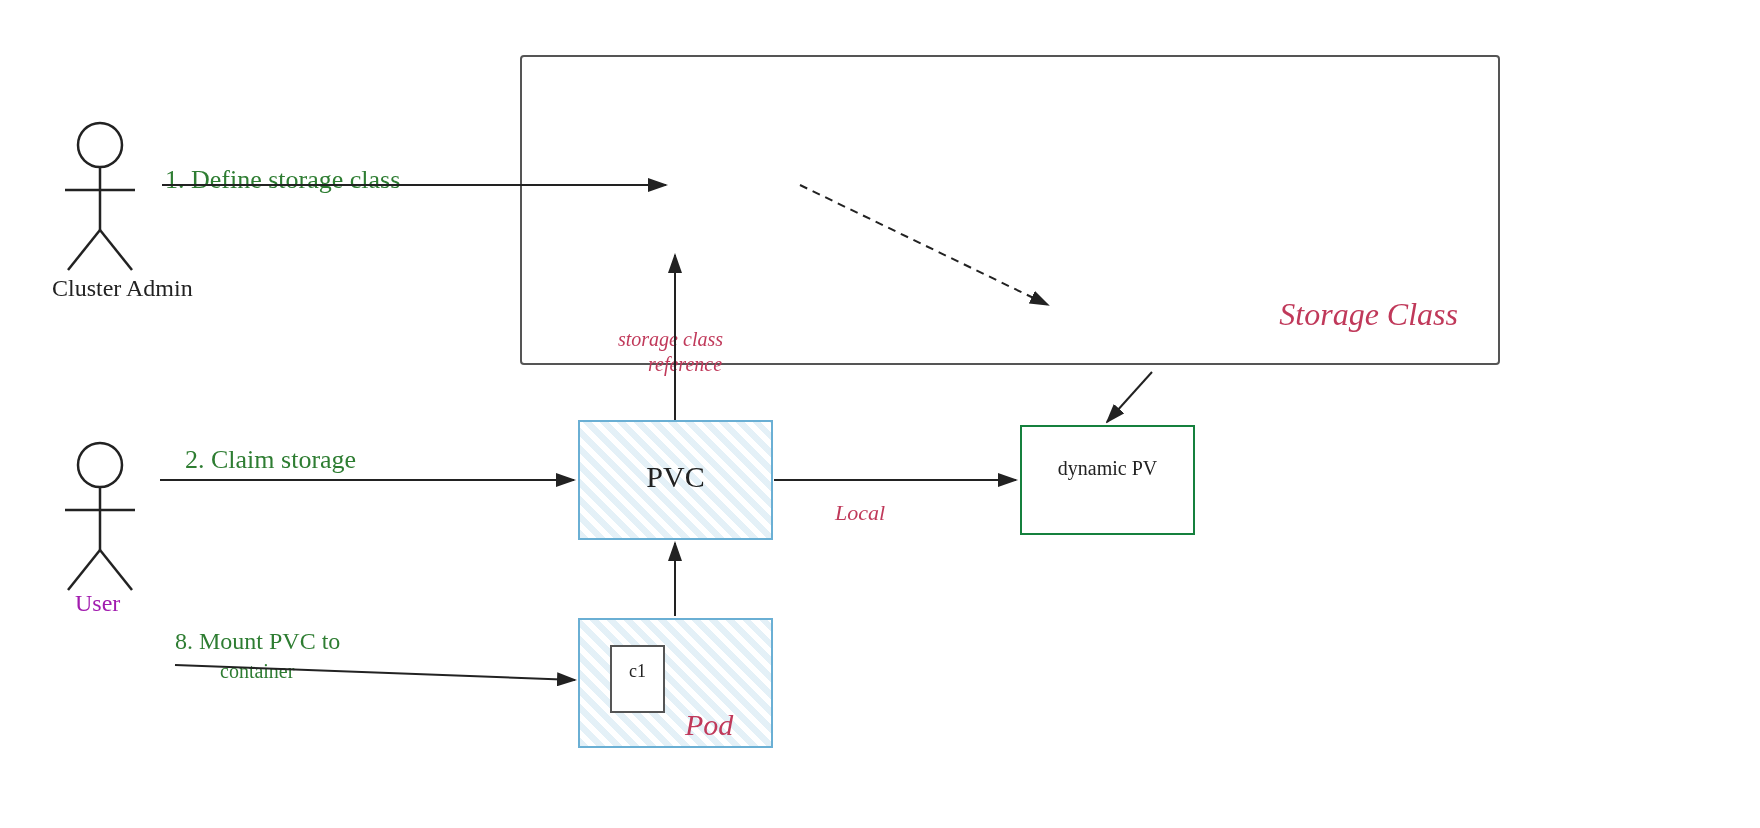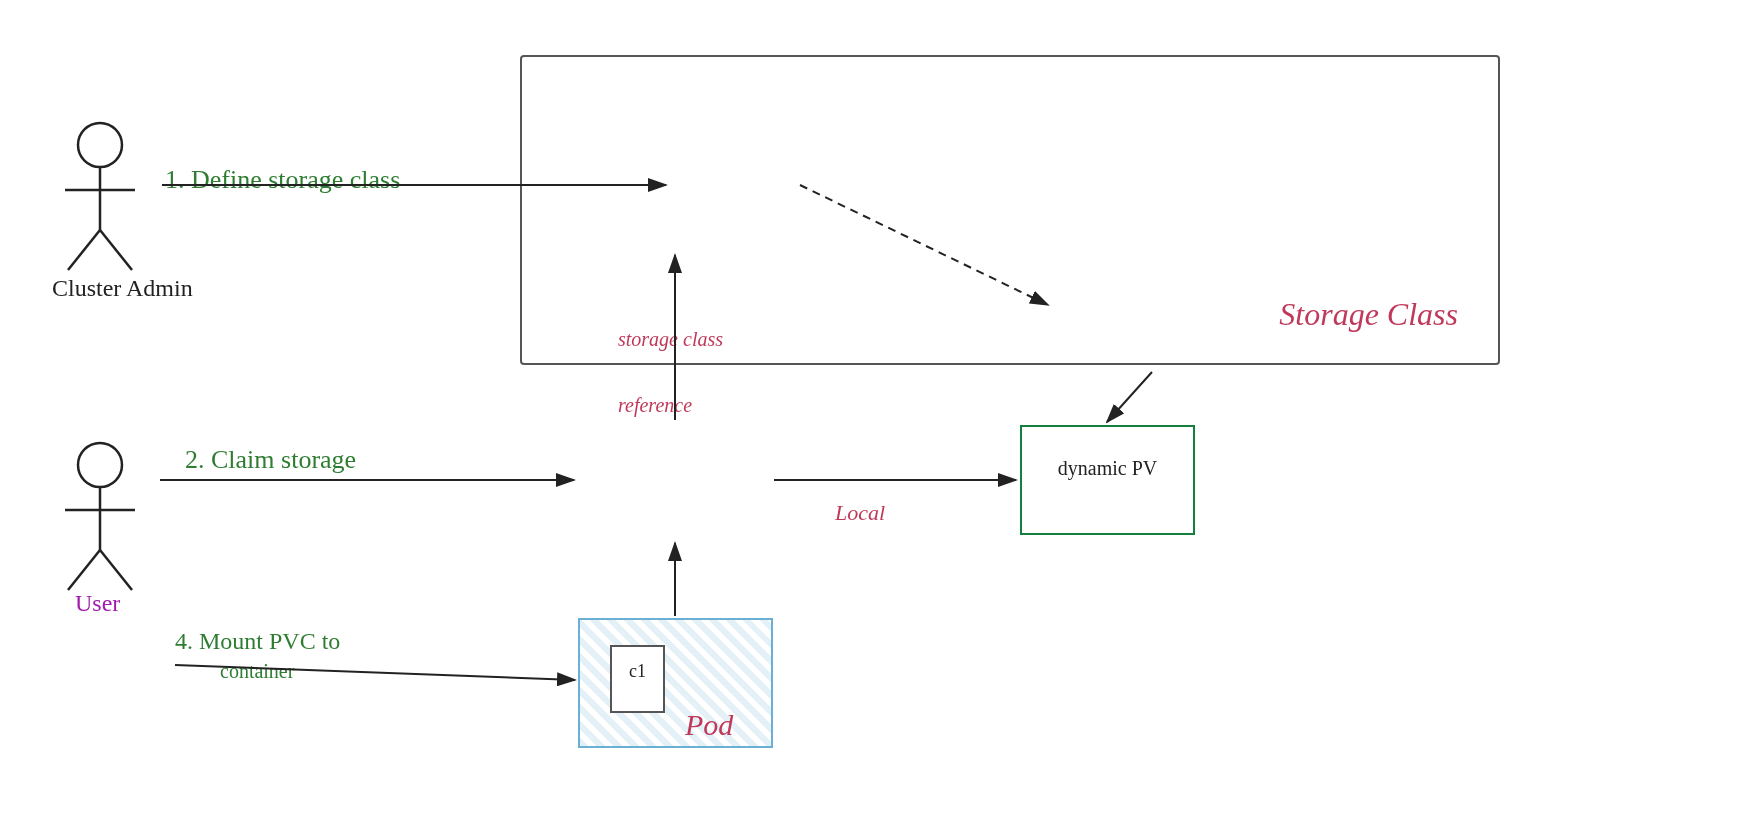--- a/index.html
+++ b/index.html
@@ -209,43 +209,46 @@
 <body>
 
 <div class="diagram">
 
   <div class="storage-class-box">
     <span class="storage-class-label">Storage Class</span>
   </div>
 
 
 
+  <div class="pvc-box">
+    <div class="pvc-text">PVC</div>
+  </div>
 
   <div class="dynamic-pv-box">
     <div class="dynamic-pv-text">dynamic PV</div>
   </div>
 
   <div class="pod-outer-box"></div>
 
   <div class="pod-inner-box">
     <div class="pod-inner-text">c1</div>
   </div>
 
   <div class="pod-label">Pod</div>
 
   <div class="label-green" style="left:165px; top:165px; font-size:26px;">1. Define storage class</div>
 
   <div class="label-green" style="left:185px; top:445px; font-size:26px;">2. Claim storage</div>
 
 
-  <div class="label-green" style="left:175px; top:628px; font-size:24px;">4. Mount PVC to</div>
+  <div class="label-green" style="left:175px; top:628px; font-size:24px;">8. Mount PVC to</div>
   <div class="label-green" style="left:220px; top:660px; font-size:20px;text-align:right;">container</div>
 
   <div class="label-pink" style="left:618px; top:328px; font-size:20px;">storage class</div>
-  <div class="label-pink" style="left:618px; top:353px; font-size:20px;margin-top:41px;">reference</div>
+  <div class="label-pink" style="left:648px; top:353px; font-size:20px;">reference</div>
 
   <div class="label-pink" style="left:835px; top:500px; font-size:22px;">Local</div>
 
   <div style="position:absolute; left:52px; top:275px; font-size:24px; font-family:cursive; color:#222;">Cluster Admin</div>
 
   <div style="position:absolute; left:75px; top:590px; font-size:24px; font-family:cursive; color:#a21caf;">User</div>
 
   <svg class="arrow" style="left:0;top:0;width:1760px;height:828px;">
 
     <circle cx="100" cy="145" r="22" fill="none" stroke="#222" stroke-width="2.5"></circle>

